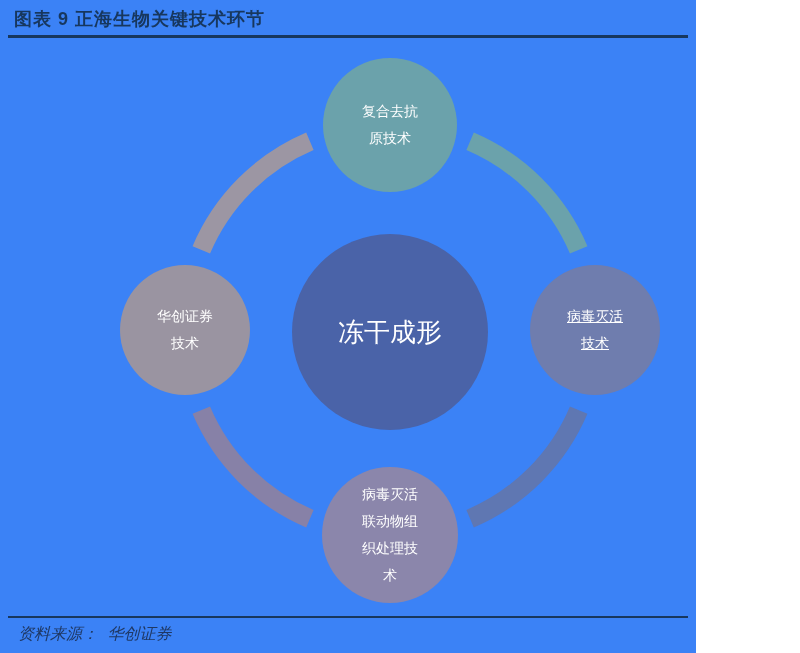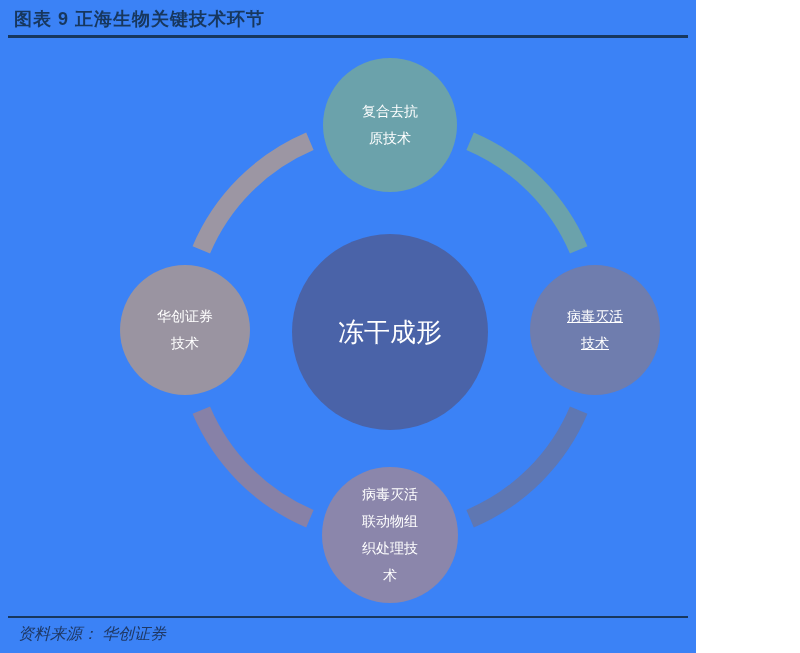--- a/index.html
+++ b/index.html
@@ -53,21 +53,21 @@
   .lbl-right  { left: 530px; top: 265px; width: 130px; height: 130px; text-decoration: underline; }
   .lbl-bottom { left: 322px; top: 467px; width: 136px; height: 136px; }
   .lbl-left   { left: 120px; top: 265px; width: 130px; height: 130px; }
   .source-note {
     position: absolute;
     left: 18px;
     top: 624px;
     font-size: 16px;
     font-style: italic;
     color: #1F3864;
-    font-family: Liberation Serif, serif;
+    font-family: Liberation Mono, monospace;
   }
 </style>
 </head>
 <body>
 
 <div class="page">
 
   <div class="figure-title">图表 9 正海生物关键技术环节</div>
 
   <div class="rule rule-top"></div>

